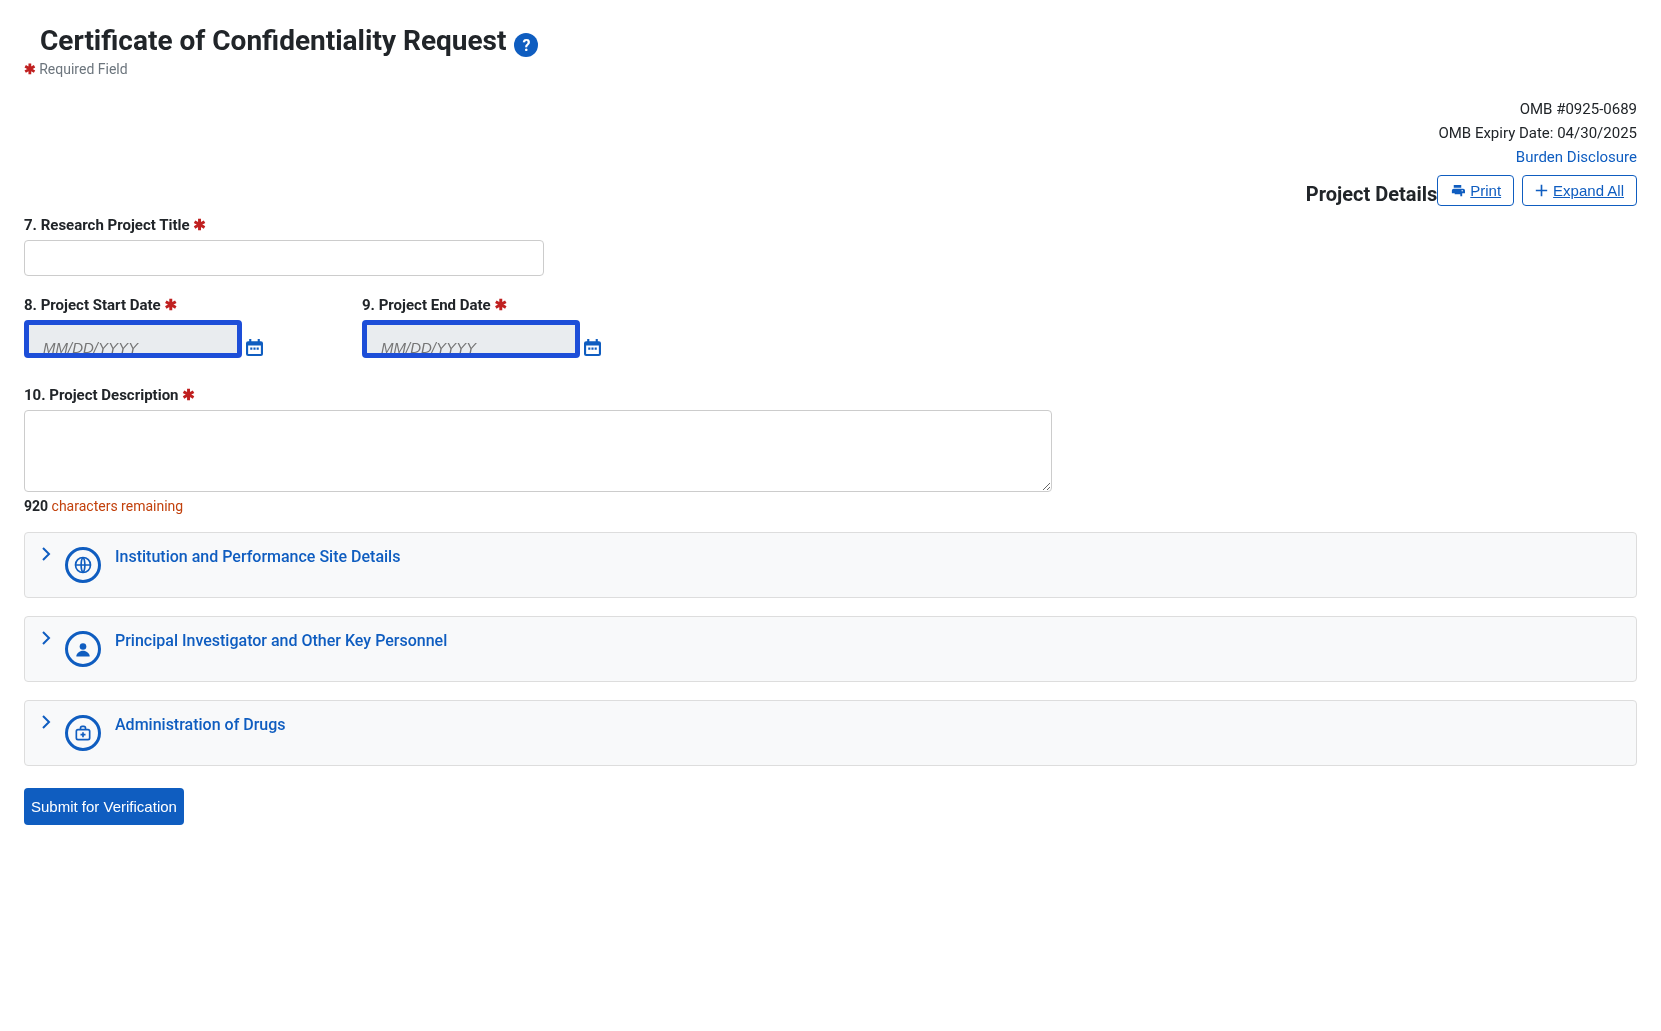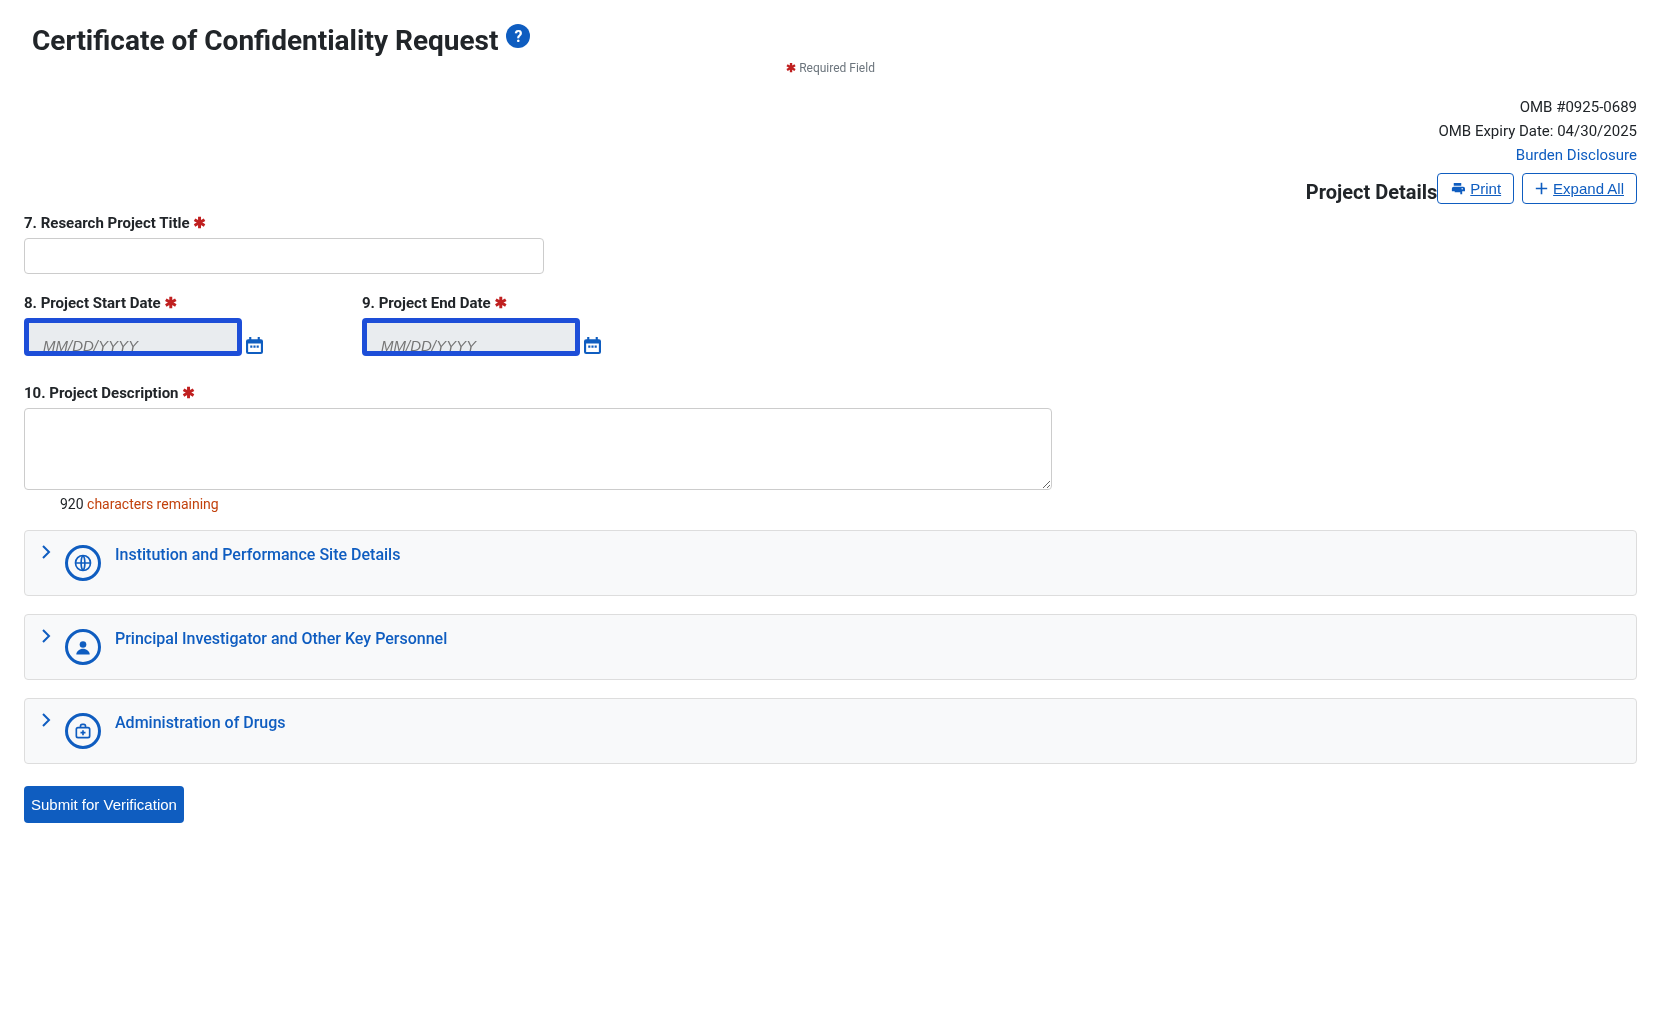--- a/index.html
+++ b/index.html
@@ -6,43 +6,42 @@
   body {
     font-family: "Segoe UI", -apple-system, Roboto, "Helvetica Neue", Arial, sans-serif;
     margin: 0;
     padding: 24px;
     color: #212529;
     background: #fff;
   }
   h1 {
     font-size: 28px;
     font-weight: 700;
-    margin: 0 0 4px 8px;
-    display: flex;
-    align-items: flex-start;
+    margin: 0 0 4px 16px;
+    display: flex;
+    align-items: flex-end;
     gap: 8px;
   }
   .help-icon {
     width: 24px;
     height: 24px;
     border-radius: 50%;
     background: #0f5dc0;
     color: #fff;
     display: inline-flex;
     align-items: center;
     justify-content: center;
     font-size: 16px;
     font-weight: 700;
     cursor: pointer;
   }
   .required-note {
     color: #6c757d;
-    font-size: 12px;
+    font-size: 14px;
     margin-bottom: 20px;
-    text-align: center;
   }
   .asterisk {
     color: #c02020;
     font-weight: 700;
   }
   .omb-block {
     text-align: right;
     font-size: 15px;
     color: #212529;
     line-height: 1.6;
@@ -135,21 +134,21 @@
     padding: 8px;
     font-size: 15px;
     font-family: inherit;
     resize: both;
   }
   .char-remaining {
     font-size: 14px;
     color: #212529;
     margin-top: 2px;
   }
-  .char-remaining .count { font-weight: 400; margin-left: 36px; }
+  .char-remaining .count { font-weight: 700; }
   .char-remaining .rest { color: #c2410c; }
   .accordion {
     margin-top: 18px;
     border: 1px solid #ddd;
     border-radius: 4px;
     background: #f8f9fa;
     padding: 14px 16px;
     display: flex;
     align-items: flex-start;
     gap: 14px;

